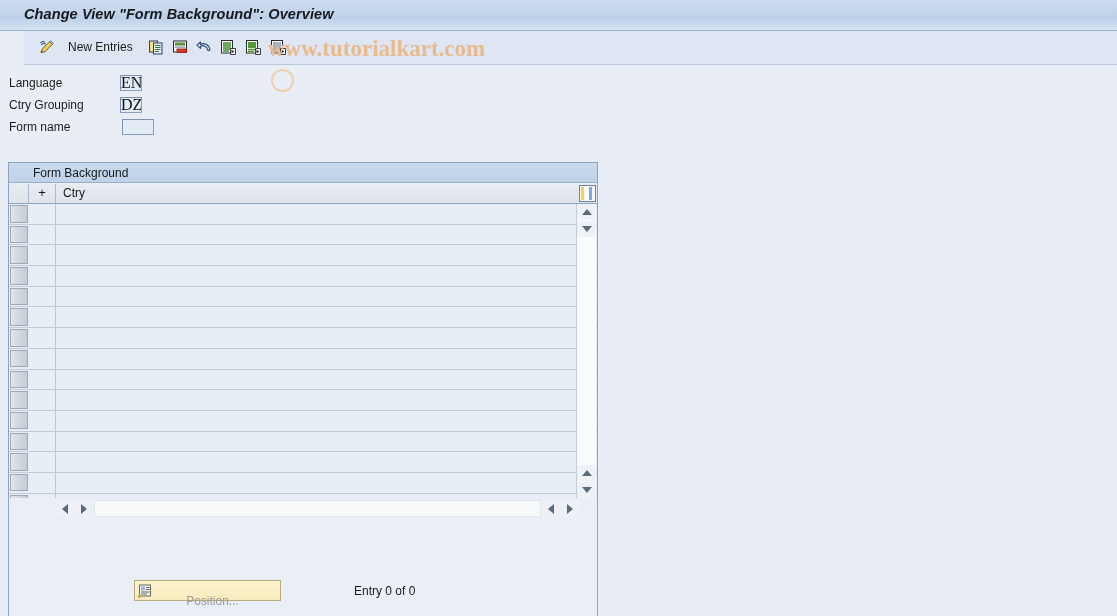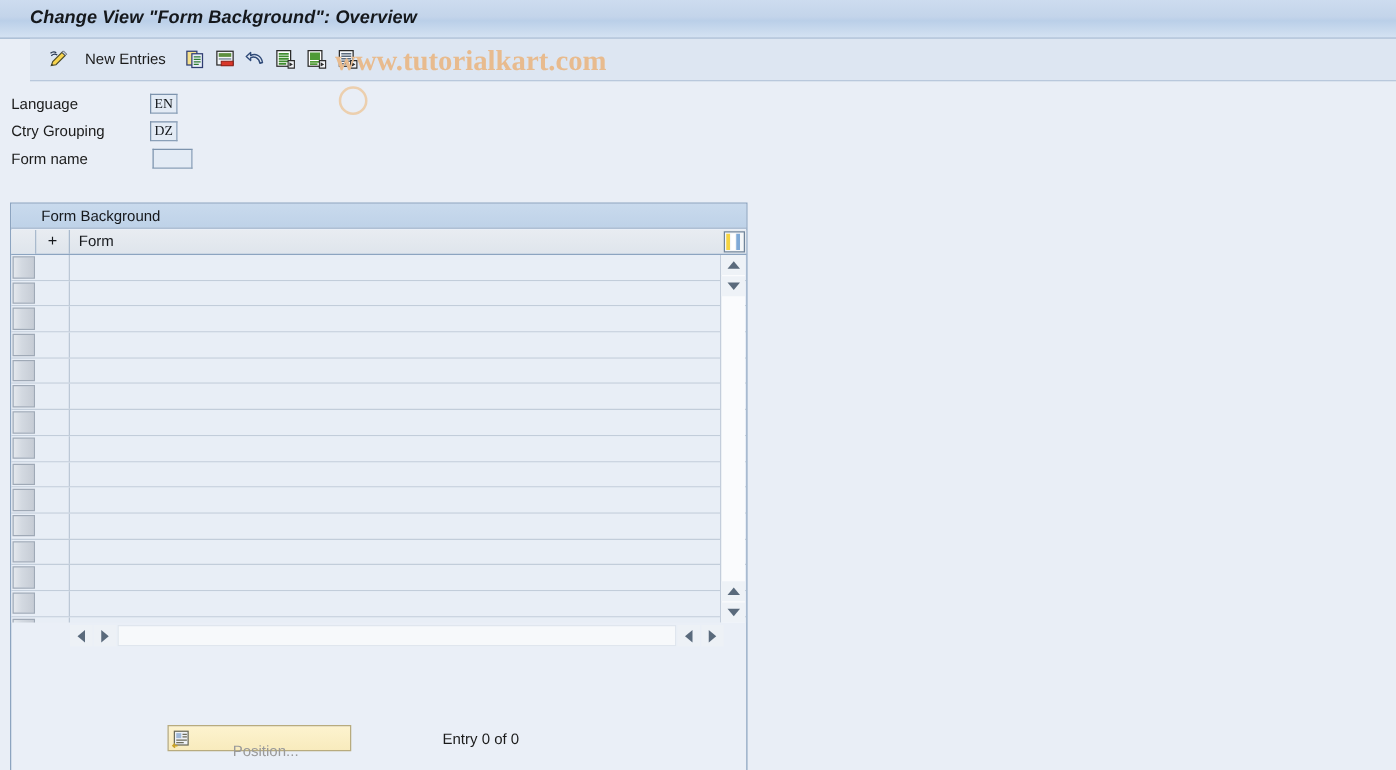--- a/index.html
+++ b/index.html
@@ -114,21 +114,21 @@
     white-space: nowrap;
   }
   .fld {
     position: absolute;
     box-sizing: border-box;
     background: #e3ebf5;
     border: 1px solid #8ba0b8;
     border-top-color: #7d93ad;
     border-left-color: #7d93ad;
     font-family: "Liberation Serif", serif;
-    font-size: 11px;
+    font-size: 16px;
     color: #101418;
     text-align: center;
     line-height: 14px;
     height: 16px;
     outline: none;
     padding: 0;
   }
   .fld.small { left: 120px; width: 22px; top: 2px; }
   .fld.wide  { left: 122px; width: 32px; top: 2px; }
 
@@ -458,21 +458,21 @@
 
 <div id="panel">
 
   <div id="panel-title">
     <span>Form Background</span>
   </div>
 
   <div id="col-header">
     <div class="ch-sel"></div>
     <div class="ch-plus">+</div>
-    <div class="ch-line">Form</div>
+    <div class="ch-line">Ctry</div>
     <div class="ch-config">
       <span class="cfg-bars">
         <i style="background:#f5d442"></i>
           <i style="background:#ffffff"></i>
           <i style="background:#7fa9d6"></i>
       </span>
     </div>
   </div>
 
   <div id="grid">

